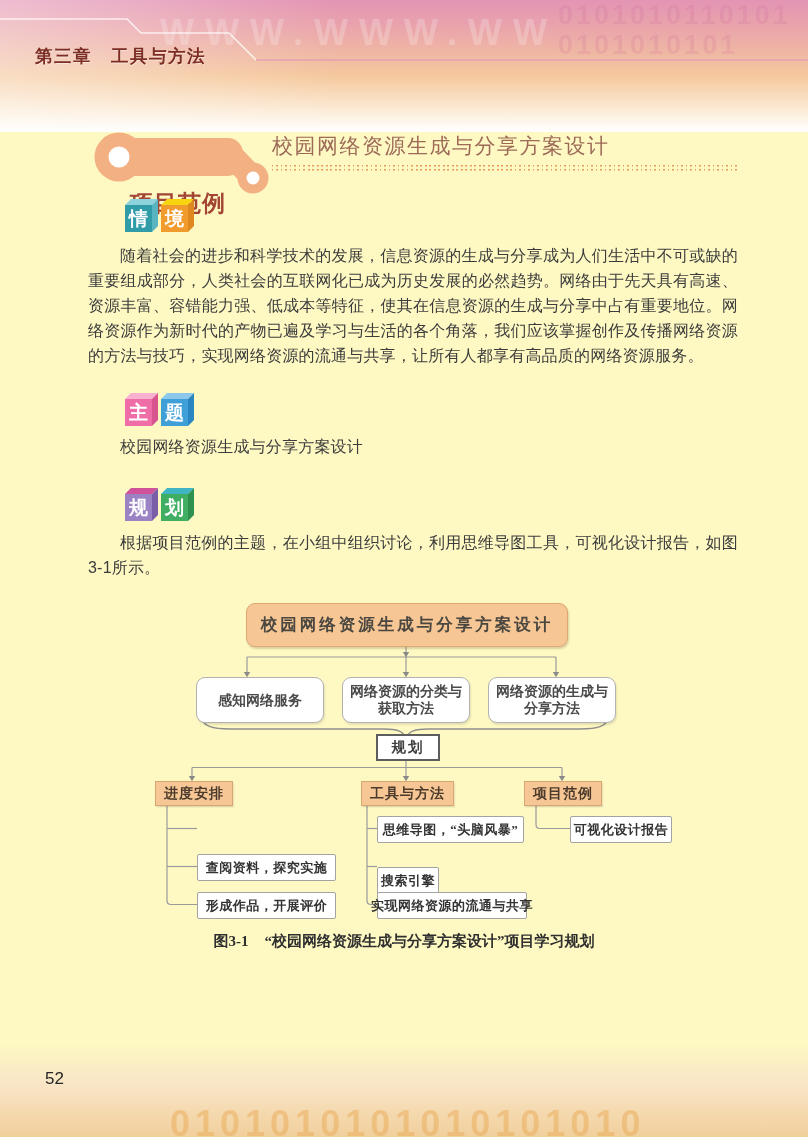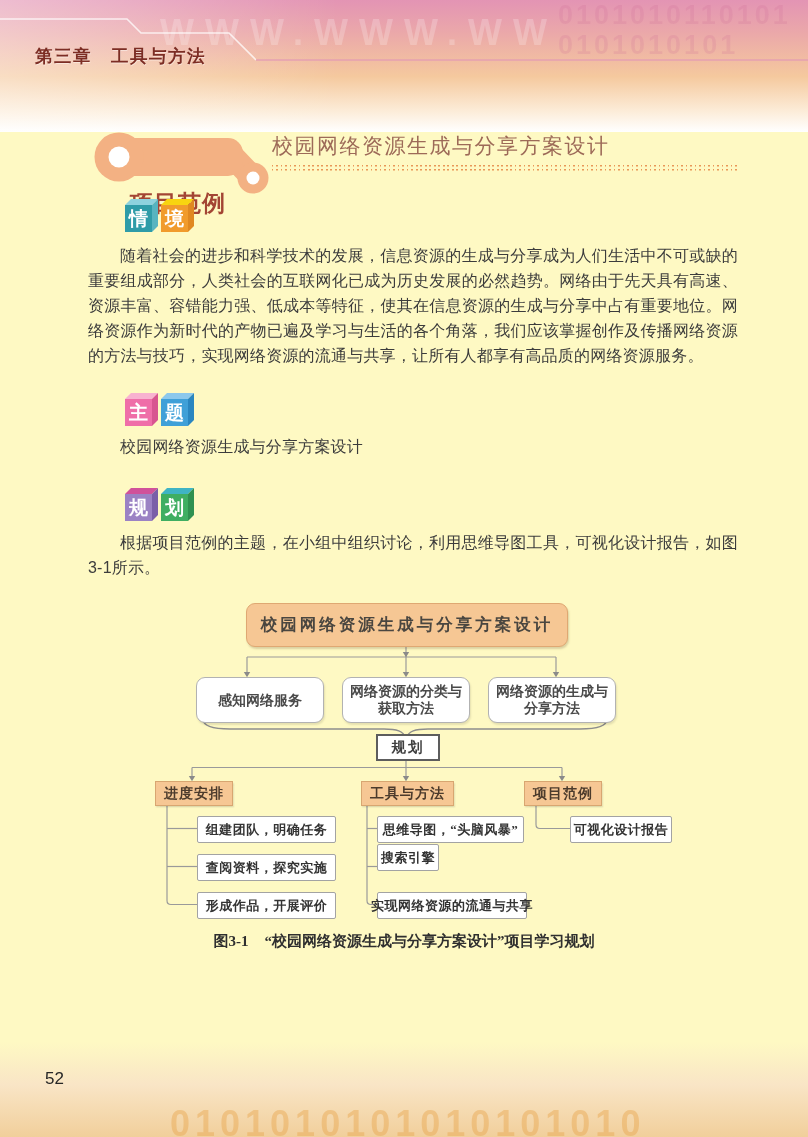--- a/index.html
+++ b/index.html
@@ -157,26 +157,25 @@
     <div class="n-l1" style="left:196px;width:122px">感知网络服务</div>
     <div class="n-l1" style="left:342px;width:122px">网络资源的分类与获取方法</div>
     <div class="n-l1" style="left:488px;width:122px">网络资源的生成与分享方法</div>
 
     <div class="n-hub">规划</div>
 
     <div class="n-l2" style="left:155px;width:76px">进度安排</div>
     <div class="n-l2" style="left:361px;width:91px">工具与方法</div>
     <div class="n-l2" style="left:524px;width:76px">项目范例</div>
 
-    <div class="n-leaf" style="left:197px;top:221px;width:137px">组建团队，明确任务</div>
     <div class="n-leaf" style="left:197px;top:259px;width:137px">查阅资料，探究实施</div>
     <div class="n-leaf" style="left:197px;top:297px;width:137px">形成作品，开展评价</div>
 
     <div class="n-leaf" style="left:377px;top:221px;width:145px">思维导图，“头脑风暴”</div>
-    <div class="n-leaf" style="left:377px;top:249px;width:60px">搜索引擎</div>
+    <div class="n-leaf" style="left:377px;top:272px;width:60px">搜索引擎</div>
     <div class="n-leaf" style="left:377px;top:297px;width:148px">实现网络资源的流通与共享</div>
 
     <div class="n-leaf" style="left:570px;top:221px;width:100px">可视化设计报告</div>
   </div>
 
   <div class="fig-caption">
     <span>图3-1</span><span class="cap-gap">“校园网络资源生成与分享方案设计”项目学习规划</span>
   </div>
 
   <div class="footer">

